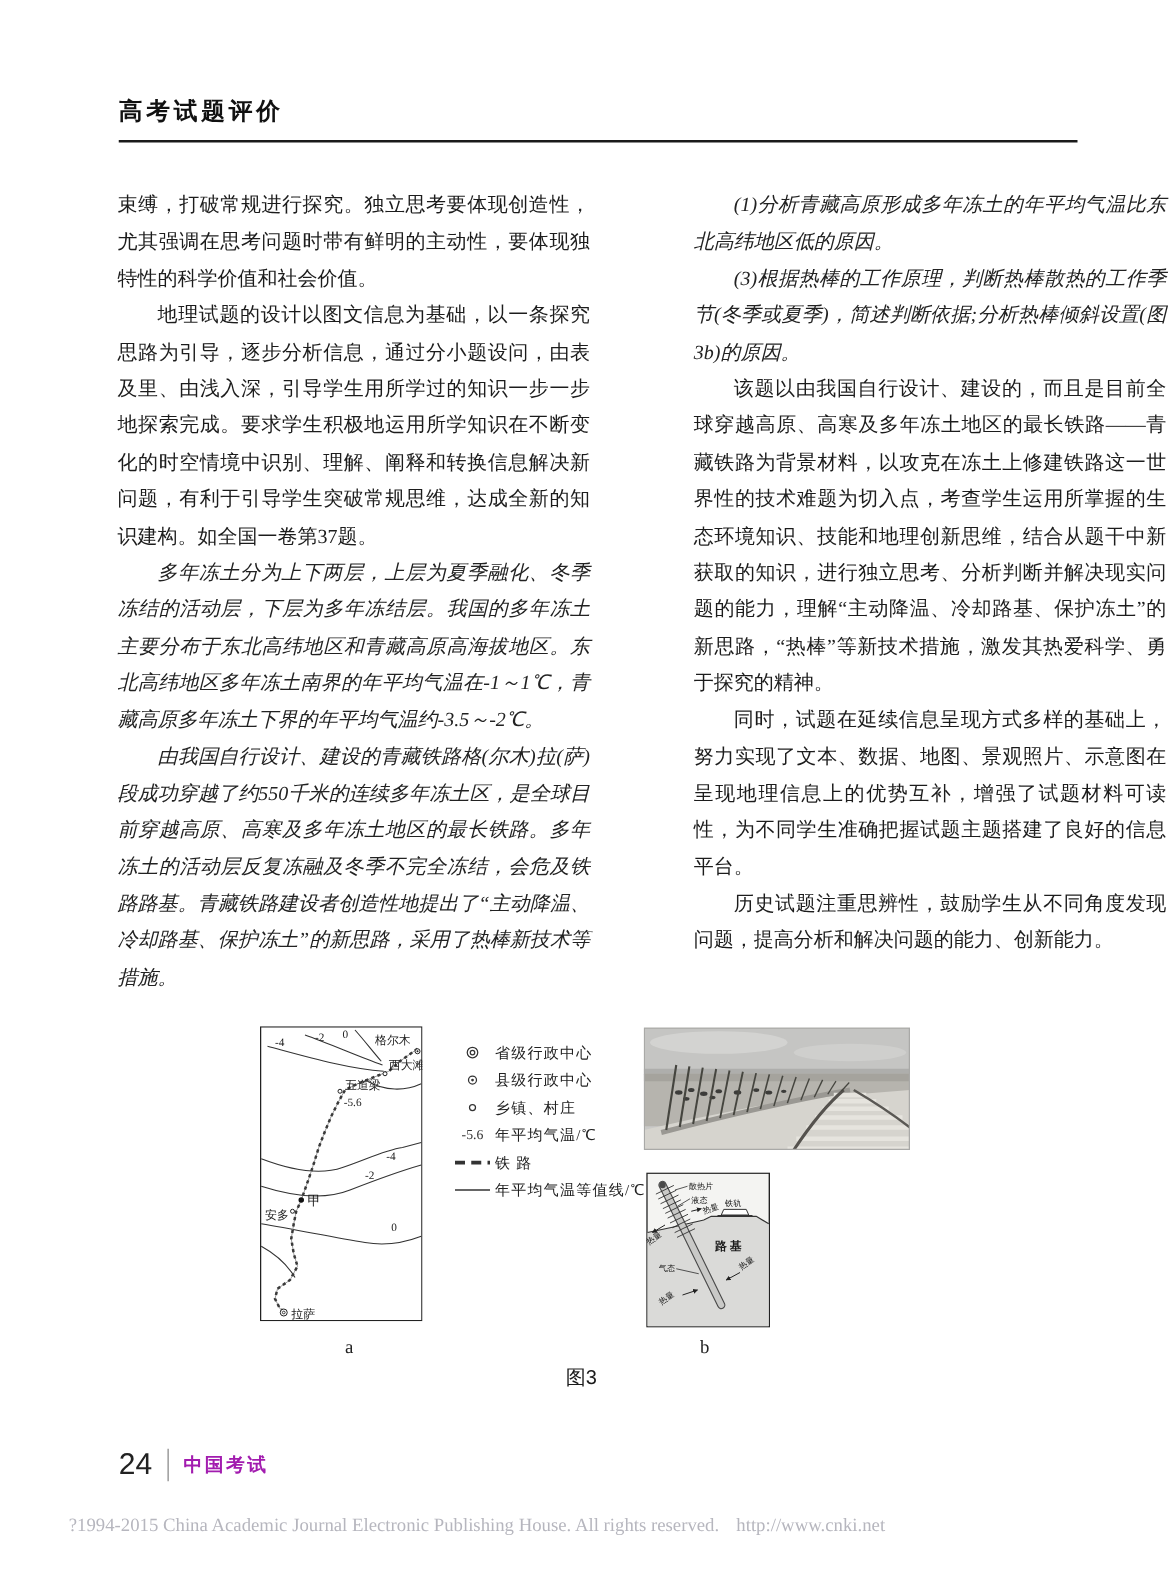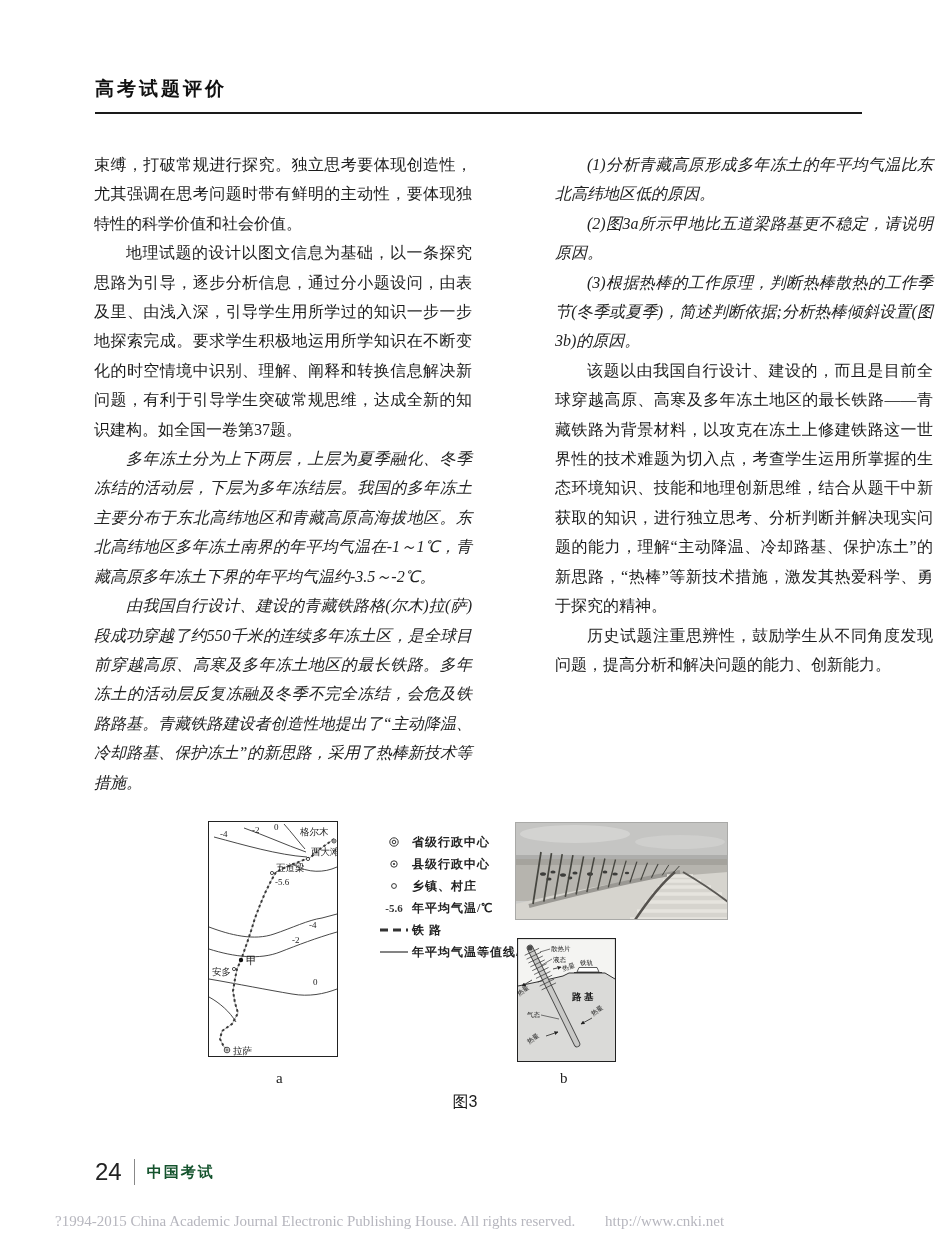--- a/index.html
+++ b/index.html
@@ -10,59 +10,59 @@
   .header-rule{position:absolute;left:95px;top:112px;width:767px;height:2px;background:#1a1a1a;}
   .col{position:absolute;width:378px;font-size:16px;line-height:29.4px;text-align:justify;color:#1c1c1c;}
   .col p{margin:0;}
   .indent{text-indent:2em;}
   .kai{font-style:italic;color:#222;}
   .col-left{left:94px;top:150px;}
   .col-right{left:511px;top:150px;margin-left:44px;}
 
   .figure-area{position:absolute;left:0;top:0;width:935px;height:1260px;pointer-events:none;}
   .map-box{position:absolute;left:208px;top:821px;width:130px;height:236px;}
-  .legend{position:absolute;left:376px;top:831px;width:152px;font-size:12px;color:#222;font-weight:bold;}
+  .legend{position:absolute;left:360px;top:831px;width:152px;font-size:12px;color:#222;}
   .legend-row{display:flex;align-items:center;height:22px;}
   .legend-sym{width:36px;display:flex;justify-content:center;align-items:center;flex:none;}
   .legend-label{white-space:nowrap;letter-spacing:1px;}
   .photo-box{position:absolute;left:515px;top:822px;width:213px;height:98px;}
   .diagram-box{position:absolute;left:517px;top:938px;width:99px;height:124px;}
   .cap{position:absolute;font-size:15px;color:#222;font-family:"Liberation Serif",serif;}
   .cap-a{left:276px;top:1070px;}
   .cap-b{left:560px;top:1070px;}
   .cap-fig{position:absolute;left:410px;top:1092px;width:110px;text-align:center;
         font-family:"Liberation Sans",sans-serif;font-size:16px;color:#1a1a1a;}
   .footer{position:absolute;left:95px;top:1158px;display:flex;align-items:center;text-align:right;}
   .footer-page{font-family:"Liberation Sans",sans-serif;font-size:24px;color:#222;}
   .footer-div{width:1px;height:26px;background:#888;margin:0 12px;}
-  .footer-journal{font-size:15px;font-weight:bold;color:#14532d;letter-spacing:2px;}
+  .footer-journal{font-size:15px;font-weight:bold;color:#a21caf;letter-spacing:2px;}
   .copyright{position:absolute;left:55px;top:1213px;font-size:15px;color:#b6b6bે;color:#b6b6be;white-space:nowrap;}
-  .copyright .url{margin-left:26px;}
+  .copyright .url{margin-left:10px;}
   svg text{font-family:"Liberation Serif",serif;}
 </style>
 </head>
 <body>
 
 <div class="page">
 
   <div class="header-title">高考试题评价</div>
   <div class="header-rule"></div>
 
   <div class="col col-left">
     <p>束缚，打破常规进行探究。独立思考要体现创造性，尤其强调在思考问题时带有鲜明的主动性，要体现独特性的科学价值和社会价值。</p>
     <p class="indent">地理试题的设计以图文信息为基础，以一条探究思路为引导，逐步分析信息，通过分小题设问，由表及里、由浅入深，引导学生用所学过的知识一步一步地探索完成。要求学生积极地运用所学知识在不断变化的时空情境中识别、理解、阐释和转换信息解决新问题，有利于引导学生突破常规思维，达成全新的知识建构。如全国一卷第37题。</p>
     <p class="indent kai">多年冻土分为上下两层，上层为夏季融化、冬季冻结的活动层，下层为多年冻结层。我国的多年冻土主要分布于东北高纬地区和青藏高原高海拔地区。东北高纬地区多年冻土南界的年平均气温在-1～1℃，青藏高原多年冻土下界的年平均气温约-3.5～-2℃。</p>
     <p class="indent kai">由我国自行设计、建设的青藏铁路格(尔木)拉(萨)段成功穿越了约550千米的连续多年冻土区，是全球目前穿越高原、高寒及多年冻土地区的最长铁路。多年冻土的活动层反复冻融及冬季不完全冻结，会危及铁路路基。青藏铁路建设者创造性地提出了“主动降温、冷却路基、保护冻土”的新思路，采用了热棒新技术等措施。</p>
   </div>
 
   <div class="col col-right">
     <p class="indent kai">(1)分析青藏高原形成多年冻土的年平均气温比东北高纬地区低的原因。</p>
-    <p class="indent kai">(2)图3a所示甲地比五道梁路基更不稳定，请说明原因。</p>
     <p class="indent kai">(3)根据热棒的工作原理，判断热棒散热的工作季节(冬季或夏季)，简述判断依据;分析热棒倾斜设置(图3b)的原因。</p>
     <p class="indent">该题以由我国自行设计、建设的，而且是目前全球穿越高原、高寒及多年冻土地区的最长铁路——青藏铁路为背景材料，以攻克在冻土上修建铁路这一世界性的技术难题为切入点，考查学生运用所掌握的生态环境知识、技能和地理创新思维，结合从题干中新获取的知识，进行独立思考、分析判断并解决现实问题的能力，理解“主动降温、冷却路基、保护冻土”的新思路，“热棒”等新技术措施，激发其热爱科学、勇于探究的精神。</p>
+    <p class="indent">同时，试题在延续信息呈现方式多样的基础上，努力实现了文本、数据、地图、景观照片、示意图在呈现地理信息上的优势互补，增强了试题材料可读性，为不同学生准确把握试题主题搭建了良好的信息平台。</p>
     <p class="indent">历史试题注重思辨性，鼓励学生从不同角度发现问题，提高分析和解决问题的能力、创新能力。</p>
   </div>
 
   <div class="figure-area">
 
     <div class="map-box">
       <svg viewBox="0 0 130 236" width="130" height="236">
         <rect x="0.5" y="0.5" width="129" height="235" fill="#ffffff" stroke="#222" stroke-width="1"></rect>
 
         <path d="M76,3 C84,12 90,20 97,28" fill="none" stroke="#333" stroke-width="0.9"></path>

